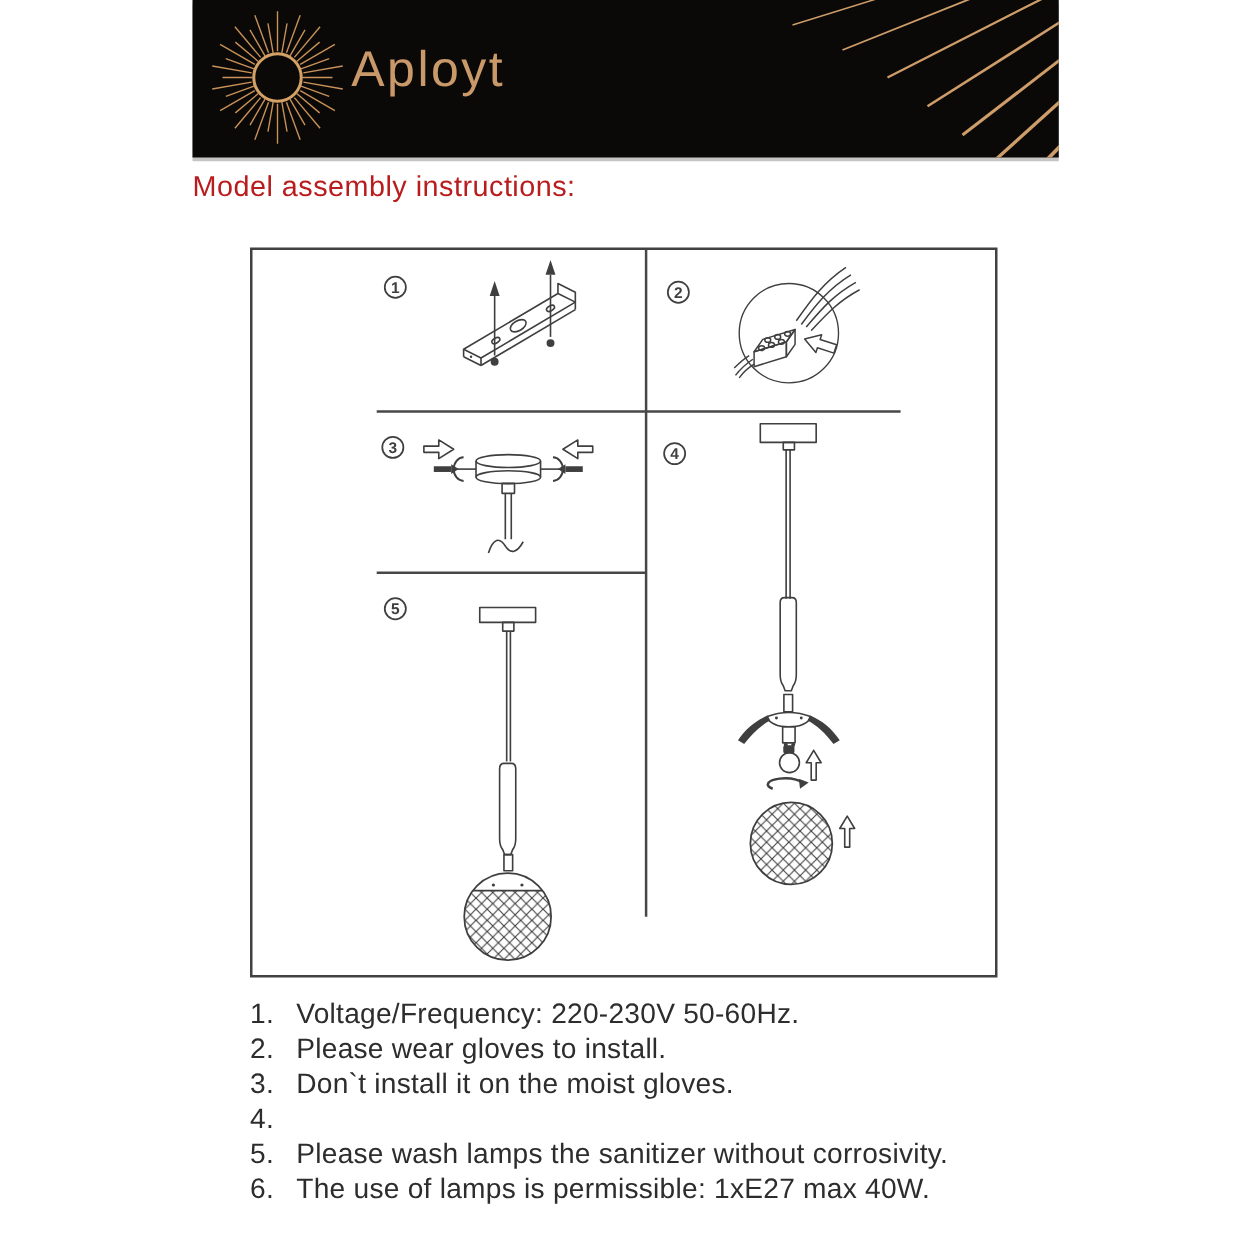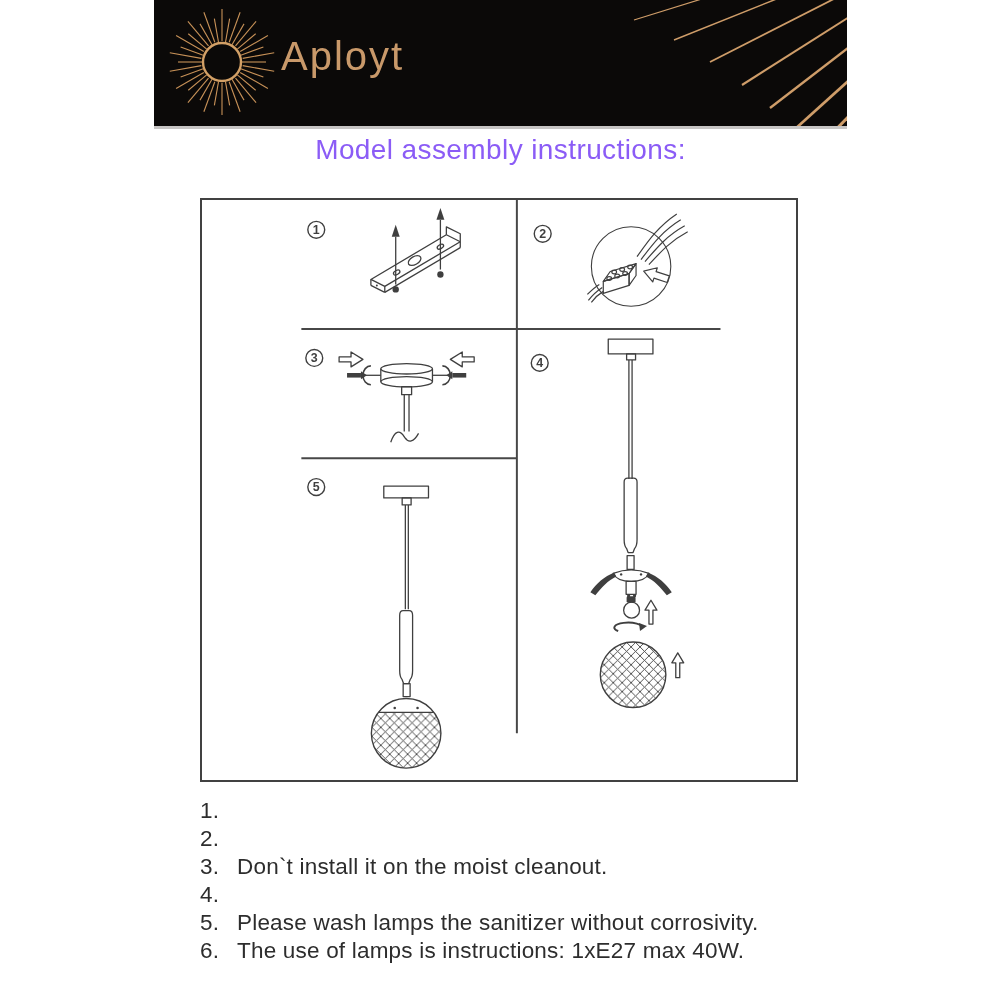--- a/index.html
+++ b/index.html
@@ -3,22 +3,22 @@
 <meta charset="utf-8">
 <style>
   html,body{margin:0;padding:0;background:#ffffff;}
   .page{position:relative;width:1000px;height:1000px;background:#ffffff;overflow:hidden;
         font-family:"Liberation Sans",sans-serif;}
   .banner{position:absolute;left:154px;top:0;width:693px;height:126px;background:#0b0908;
           box-shadow:0 3px 0 rgba(95,90,85,.35);}
   .banner svg{position:absolute;left:0;top:0;}
   .brand{position:absolute;left:127px;top:34px;font-size:40px;font-weight:400;
          letter-spacing:2px;color:#c9996a;font-family:"Liberation Sans",sans-serif;}
-  .title{position:absolute;left:154px;top:135px;width:693px;text-align:center;
-         font-size:28px;line-height:29px;color:#8b5cf6;letter-spacing:.4px;}
+  .title{position:absolute;left:154px;top:135px;width:693px;
+         font-size:23px;line-height:29px;color:#b91c1c;letter-spacing:.4px;}
   .diagram-box{position:absolute;left:200px;top:198px;width:594px;height:580px;
                border:2px solid #414141;background:#fff;}
   .diagram-box svg{display:block;width:100%;height:100%;}
   .instructions{position:absolute;left:200px;top:797px;margin:0;padding:0;list-style:none;
                 font-size:22.5px;color:#2d2d2d;letter-spacing:.2px;}
   .instructions li{display:flex;height:28px;line-height:28px;}
   .instructions .n{width:37px;flex:none;}
   text.stepnum{font-family:"Liberation Sans",sans-serif;font-size:12.5px;font-weight:600;
                fill:#3f3f3f;text-anchor:middle;stroke:none;}
 </style>
@@ -245,34 +245,36 @@
           <circle cx="217" cy="511.5" r="1.3" fill="#3f3f3f" stroke="none"></circle>
           <circle cx="205.5" cy="537" r="35" stroke-width="1.4"></circle>
         </g>
       </g>
     </svg>
   </div>
 
   <ol class="instructions">
     <li>
       <span class="n">1.</span>
+      <span>Voltage/Frequency: 220-230V 50-60Hz.</span>
     </li>
     <li>
       <span class="n">2.</span>
+      <span>Please wear gloves to install.</span>
     </li>
     <li>
       <span class="n">3.</span>
-      <span>Don`t install it on the moist cleanout.</span>
+      <span>Don`t install it on the moist gloves.</span>
     </li>
     <li>
       <span class="n">4.</span>
     </li>
     <li>
       <span class="n">5.</span>
       <span>Please wash lamps the sanitizer without corrosivity.</span>
     </li>
     <li>
       <span class="n">6.</span>
-      <span>The use of lamps is instructions: 1xE27 max 40W.</span>
+      <span>The use of lamps is permissible: 1xE27 max 40W.</span>
     </li>
   </ol>
 
 </div>
 
 </body></html>

